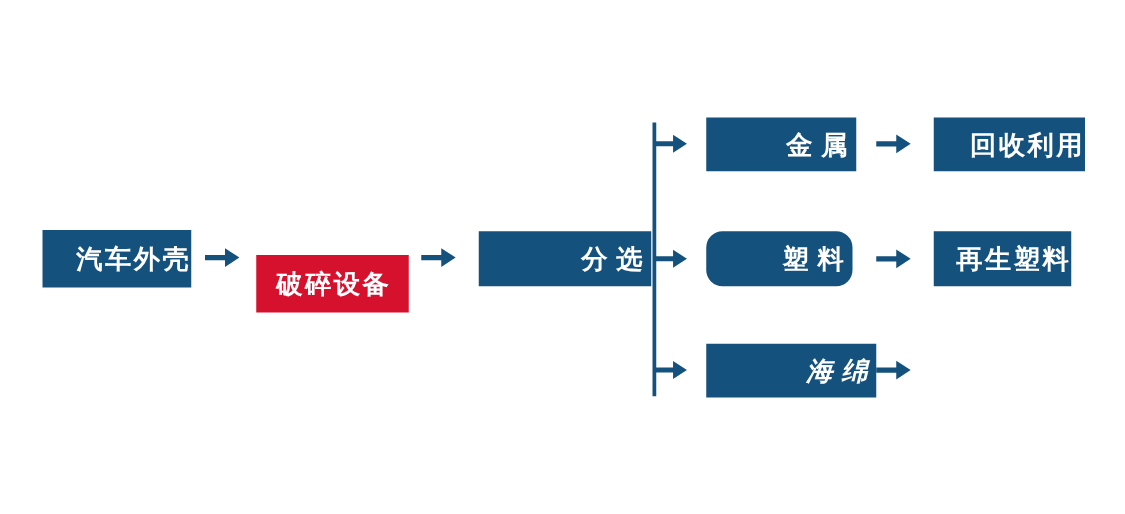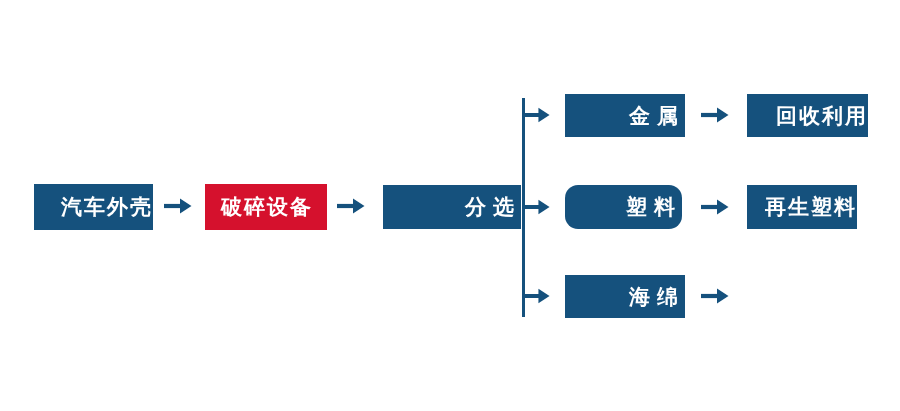--- a/index.html
+++ b/index.html
@@ -23,21 +23,21 @@
     color: #ffffff;
     font-size: 21px;
     font-weight: bold;
     letter-spacing: 2px;
     text-indent: 2px;
     box-sizing: border-box;
     white-space: nowrap;
   }
   .node.wide-spacing { letter-spacing: 7px; text-indent: 7px; }
   .blue { background: #15517D; justify-content: flex-end; }
-  .red  { background: #D5112D; }
+  .red  { background: #D5112D; margin-top: 20px; }
   .arrow {
     position: absolute;
     color: #15517D;
     display: block;
   }
   .arrow line    { stroke: currentColor; }
   .arrow polygon { fill: currentColor; }
   .vline {
     position: absolute;
     left: 522px;
@@ -103,21 +103,21 @@
     <polygon points="17,2.5 28.5,10 17,17.5"></polygon>
   </svg>
   <div class="node blue" style="left:747px; top:185px; width:110px; height:44px;">
     <span>再生塑料</span>
   </div>
 
   <svg class="arrow" style="left:522px; top:286px;" width="29" height="20" viewBox="0 0 30 20">
     <line x1="1" y1="10" x2="19" y2="10" stroke-width="4.2"></line>
     <polygon points="17,2.5 28.5,10 17,17.5"></polygon>
   </svg>
-  <div class="node blue wide-spacing" style="left:565px; top:275px; width:120px; height:43px;">
+  <div class="node blue wide-spacing" style="left:565px; top:275px; width:136px; height:43px;font-style:italic;">
     <span>海绵</span>
   </div>
   <svg class="arrow" style="left:700px; top:286px;" width="30" height="20" viewBox="0 0 30 20">
     <line x1="1" y1="10" x2="19" y2="10" stroke-width="4.2"></line>
     <polygon points="17,2.5 28.5,10 17,17.5"></polygon>
   </svg>
 
 </div>
 
 </body></html>

